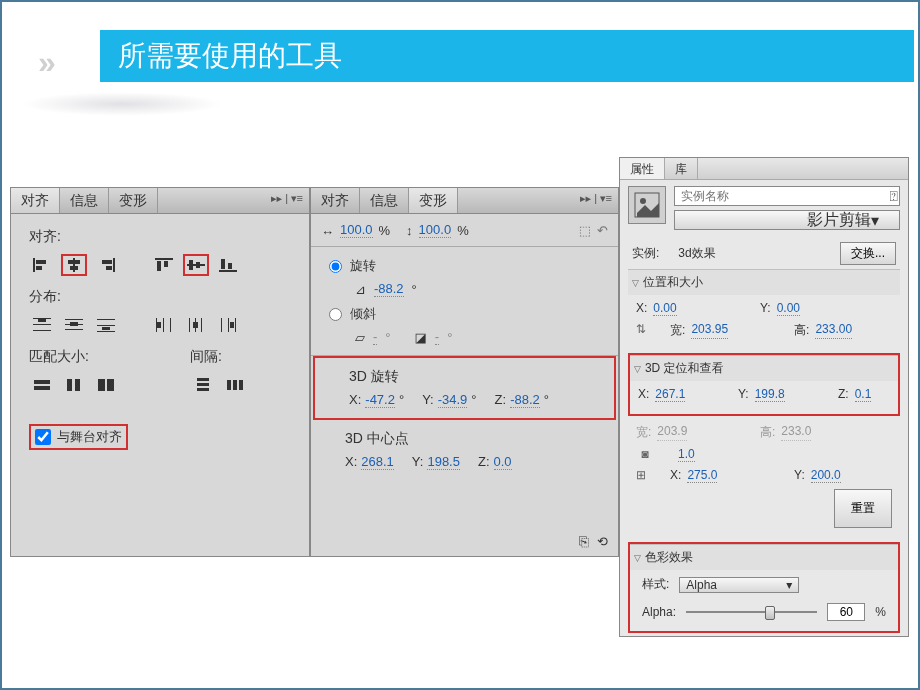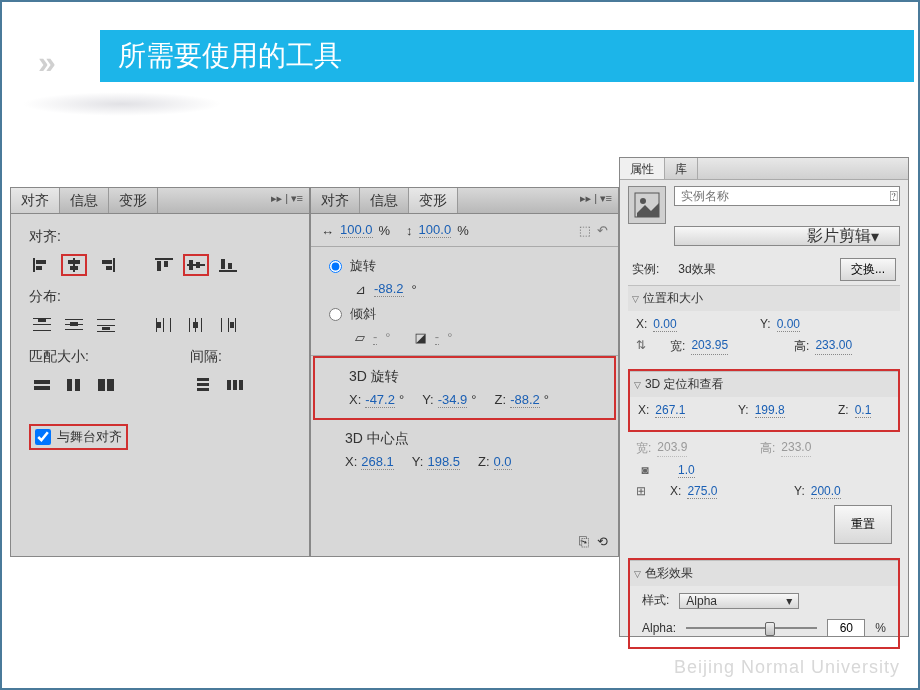--- a/index.html
+++ b/index.html
@@ -48,21 +48,21 @@
 
 .p3 { width: 290px; height: 480px; background: #e8e8e8; }
 .p3-tabs { display: flex; background: linear-gradient(#e8e8e8, #d0d0d0); height: 22px; border-bottom: 1px solid #aaa; font-size: 12px; }
 .p3-tab { padding: 3px 10px; border-right: 1px solid #aaa; }
 .p3-tab.active { background: #f0f0f0; }
 .p3-body { padding: 6px 8px; }
 .p3-top { display: flex; gap: 8px; margin-bottom: 8px; }
 .thumb { width: 38px; height: 38px; background: #d0d0d0; border: 1px solid #888; display: flex; align-items: center; justify-content: center; }
 .thumb svg { width: 28px; height: 28px; }
 .p3-top-right { flex: 1; }
-.name-input { width: 100%; height: 20px; border: 1px solid #888; background: #fff; padding: 0 6px; font-size: 12px; color: #888; margin-bottom: 20px; }
+.name-input { width: 100%; height: 20px; border: 1px solid #888; background: #fff; padding: 0 6px; font-size: 12px; color: #888; margin-bottom: 4px; }
 .type-select { width: 100%; height: 20px; border: 1px solid #888; background: linear-gradient(#f8f8f8,#d8d8d8); padding: 0 20px; font-size: 16px; display: flex; align-items: center; justify-content: flex-end; }
 .info-icon { position: absolute; right: 10px; top: 30px; font-size: 14px; color: #555; }
 .inst-row { display: flex; align-items: center; gap: 19px; padding: 4px 4px; font-size: 12px; }
 .swap-btn { margin-left: auto; padding: 2px 10px; background: linear-gradient(#f8f8f8,#d8d8d8); border: 1px solid #888; font-size: 12px; }
 .collapse-hdr { display: flex; align-items: center; gap: 4px; padding: 4px 4px; font-size: 12px; background: #e0e0e0; border-top: 1px solid #c0c0c0; }
 .collapse-hdr .tri { font-size: 9px; color: #666; }
 .prop-grid { padding: 6px 8px; font-size: 12px; }
 .prop-line { display: flex; gap: 24px; margin-bottom: 6px; }
 .prop-line.gray { color: #999; }
 .prop-line.gray .val-link { color: #999; border-bottom-color: #bbb; }
@@ -418,14 +418,13 @@
             </div>
             <input class="num-input" value="60" style="">
             <span>%</span>
           </div>
         </div>
       </div>
     </div>
 
   </div>
 
-  <div class="watermark">Beijing Normal University</div>
 </div>
 
 </body></html>

